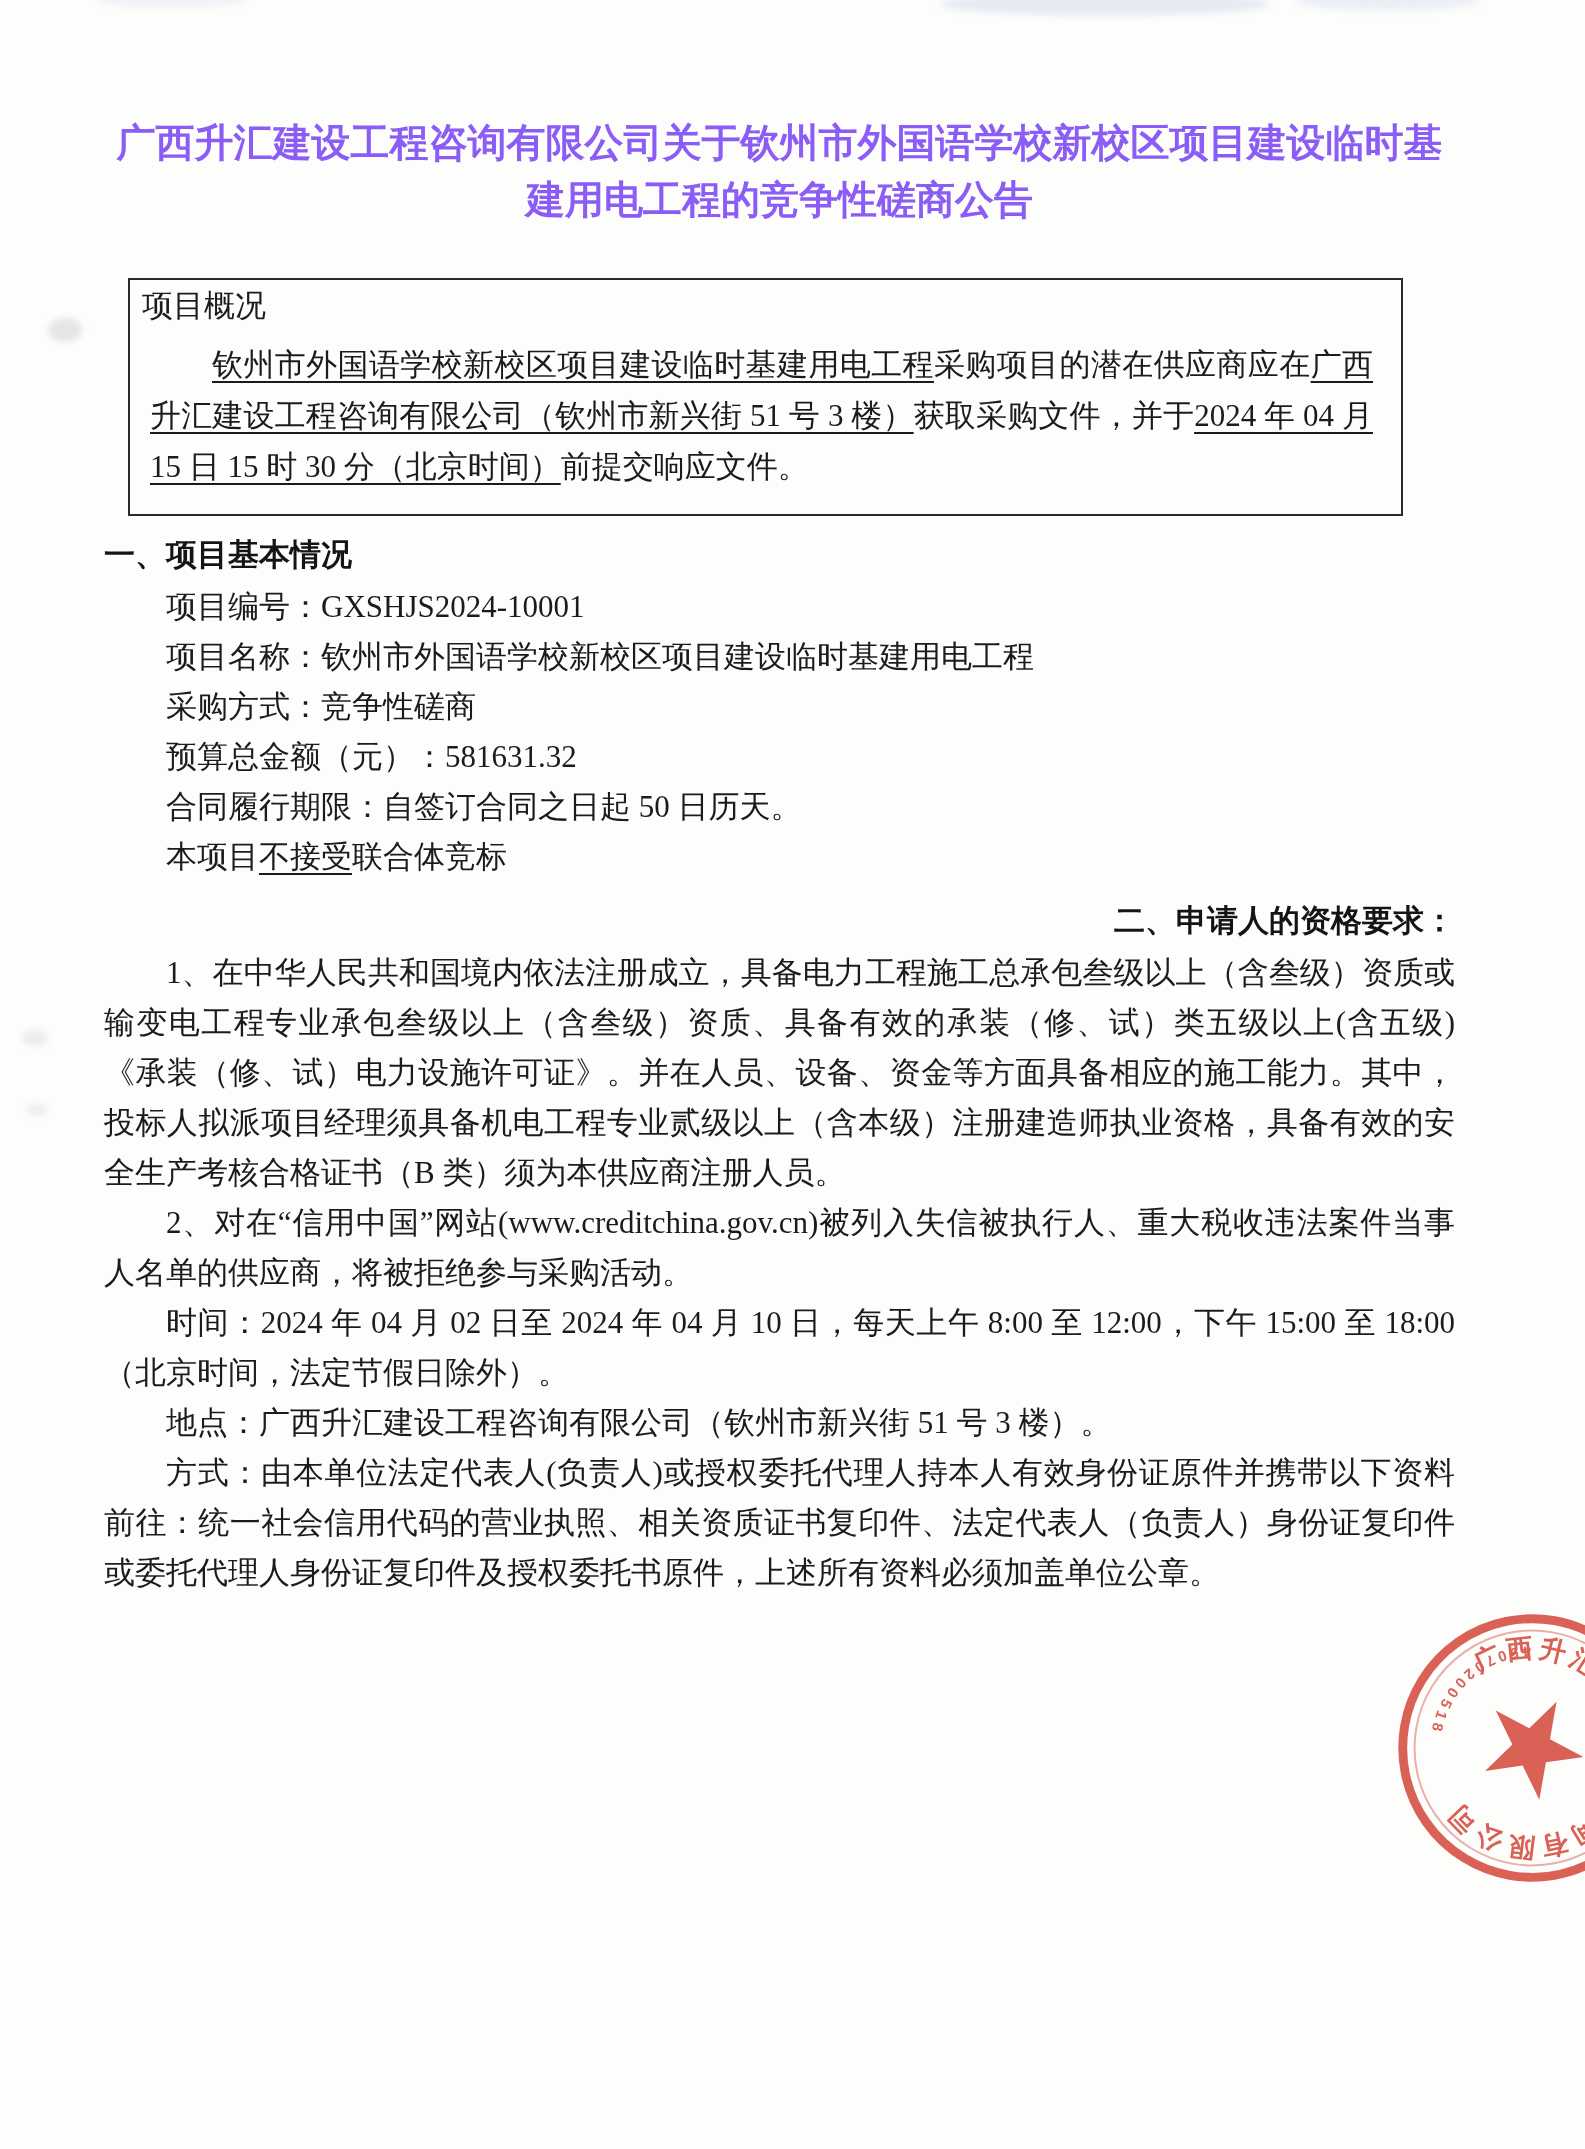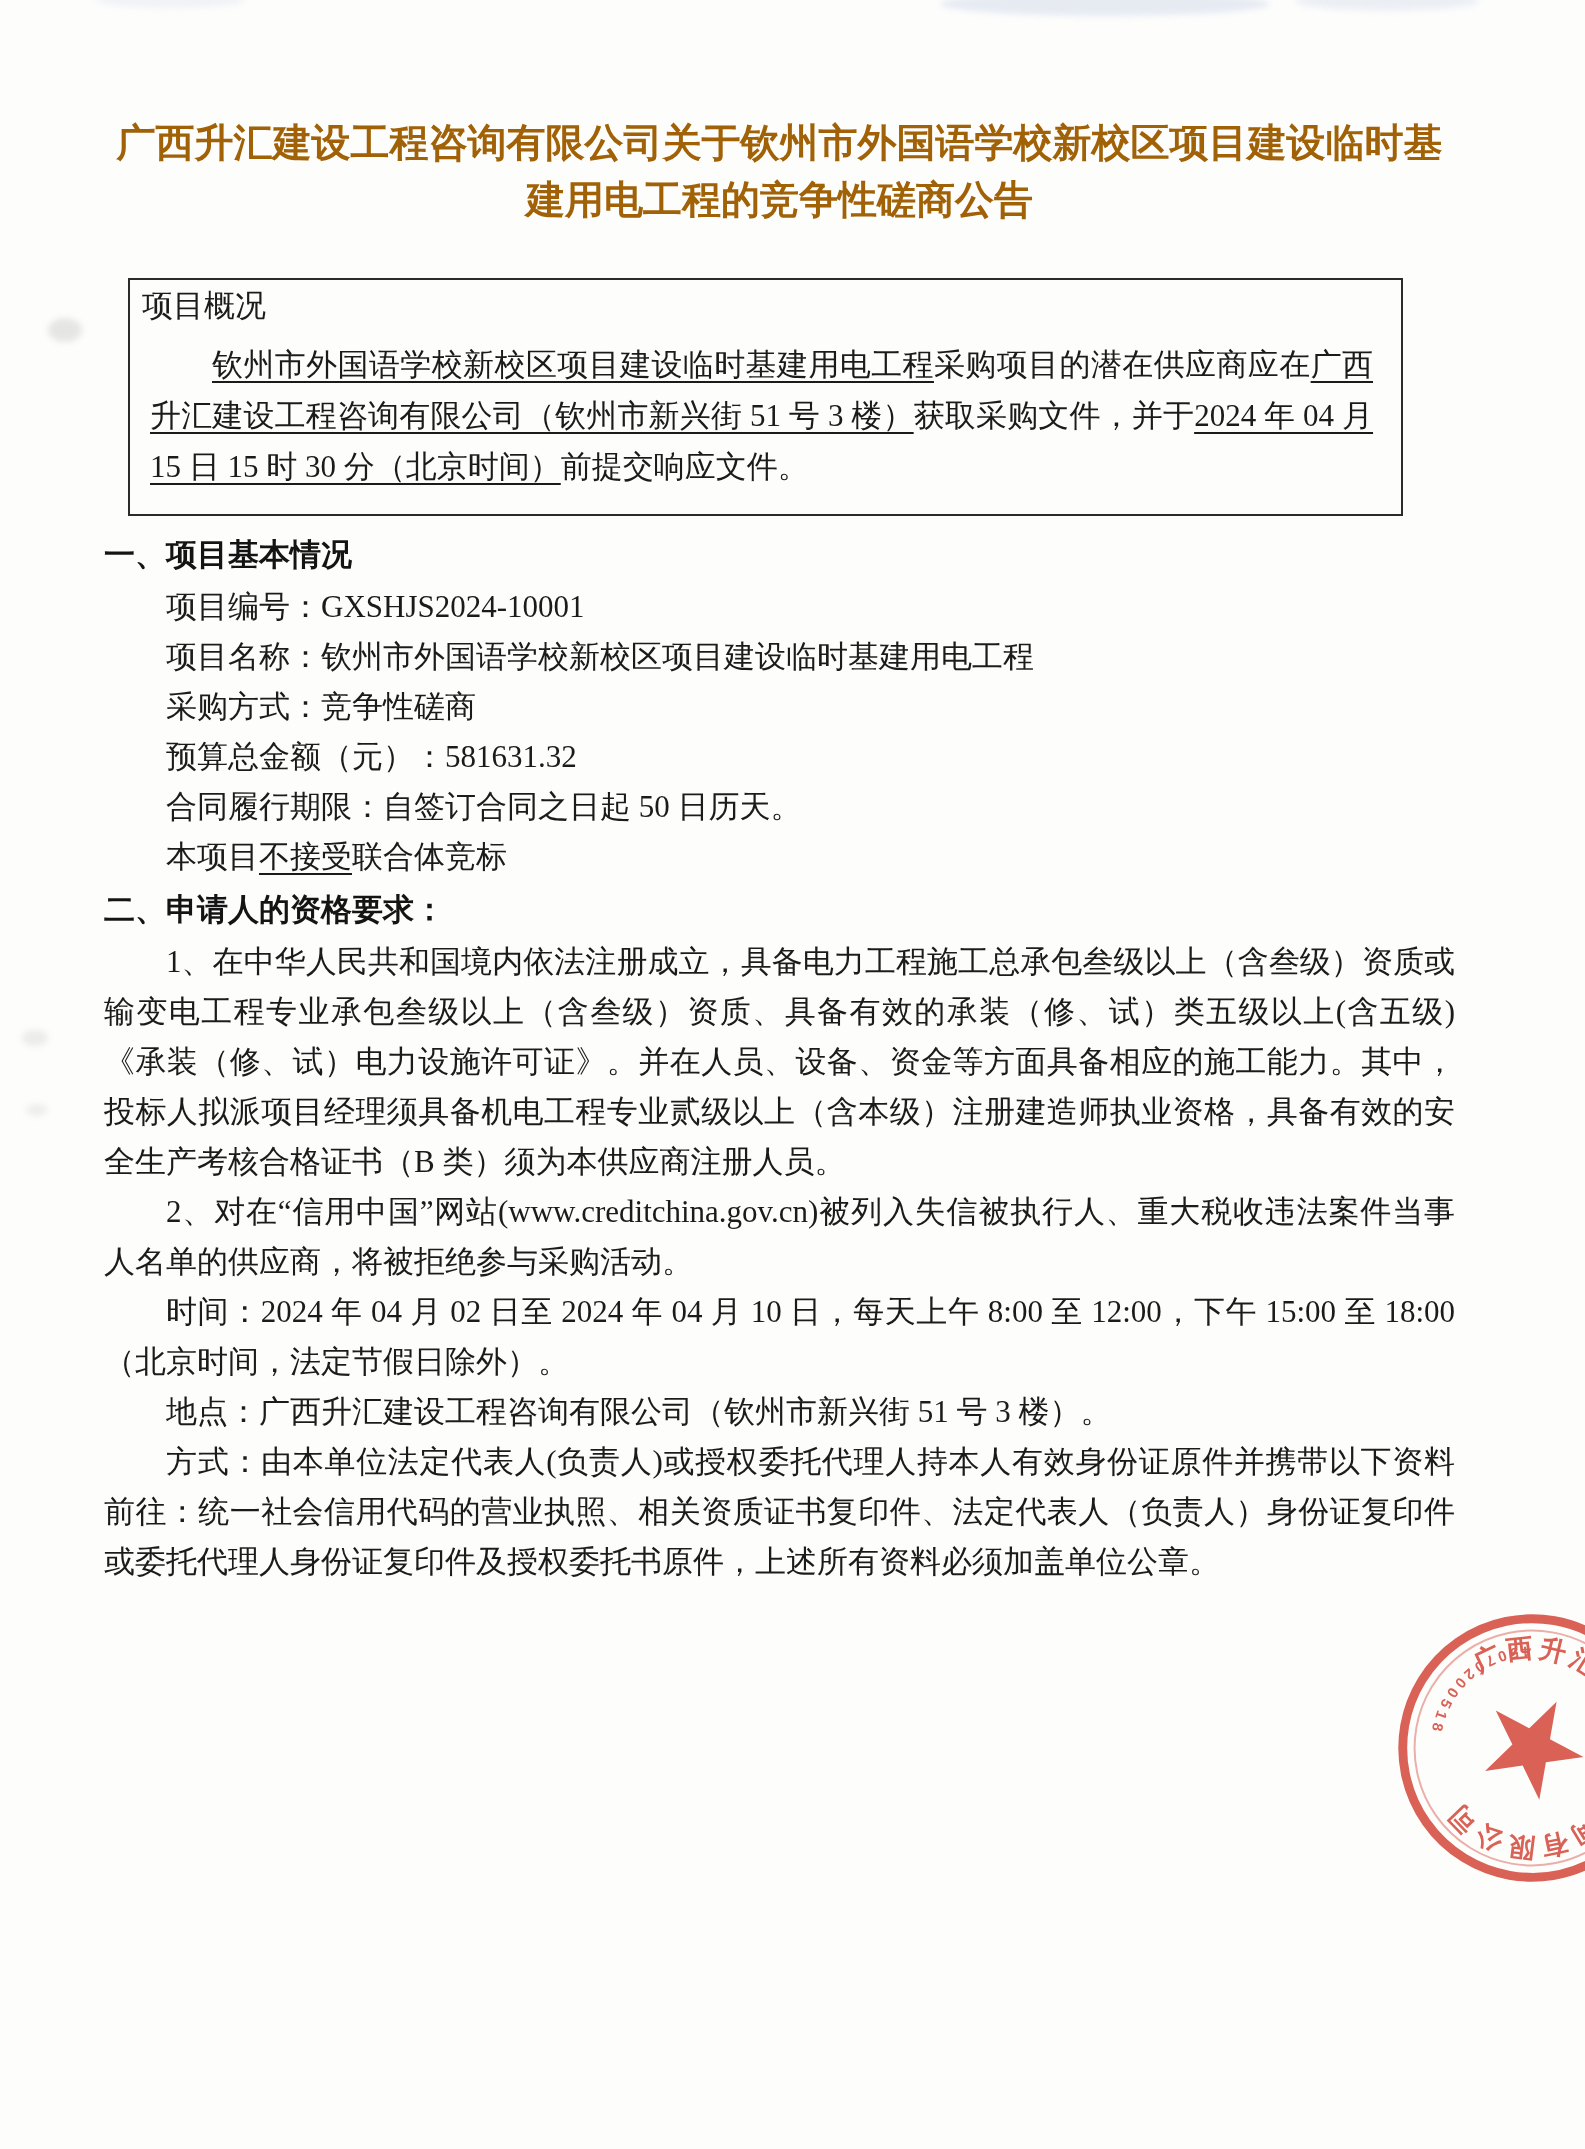--- a/index.html
+++ b/index.html
@@ -8,37 +8,37 @@
     width:1585px;height:2149px;
     margin:0 auto;
     background:#fdfdfc;
     overflow:hidden;
     font-family:"Liberation Serif","DejaVu Serif",serif;
     color:#1b1b1b;
   }
   .content{position:absolute;left:104px;right:130px;top:0;}
   .doc-title{
     font-size:39px;line-height:57px;font-weight:700;
-    text-align:center;margin:114px 0 0 0;color:#a16207;
+    text-align:center;margin:114px 0 0 0;color:#8b5cf6;
   }
   .overview-box{
     margin:50px 52px 0 24px;
     border:2px solid #2b2b2b;
     padding:0 20px 14px 12px;
     font-size:31px;line-height:51px;
   }
   .overview-box .box-heading{margin:0;}
   .overview-box p{margin:8px;text-indent:2em;text-align:justify;}
   .sec-heading{
     font-family:Liberation Mono, monospace;
     font-size:31px;line-height:50px;font-weight:700;color:#141414;
     margin:0;
   }
   .h-first{margin-top:16px;}
-  .h-gap{margin-top:5px;}
+  .h-gap{margin-top:16px;text-align:right;}
   .body-p{
     margin:0;font-size:31px;line-height:50px;
     text-indent:2em;text-align:justify;
   }
   .u{
     text-decoration:underline;
     text-decoration-thickness:2px;
     text-underline-offset:6px;
   }
   .stamp{

